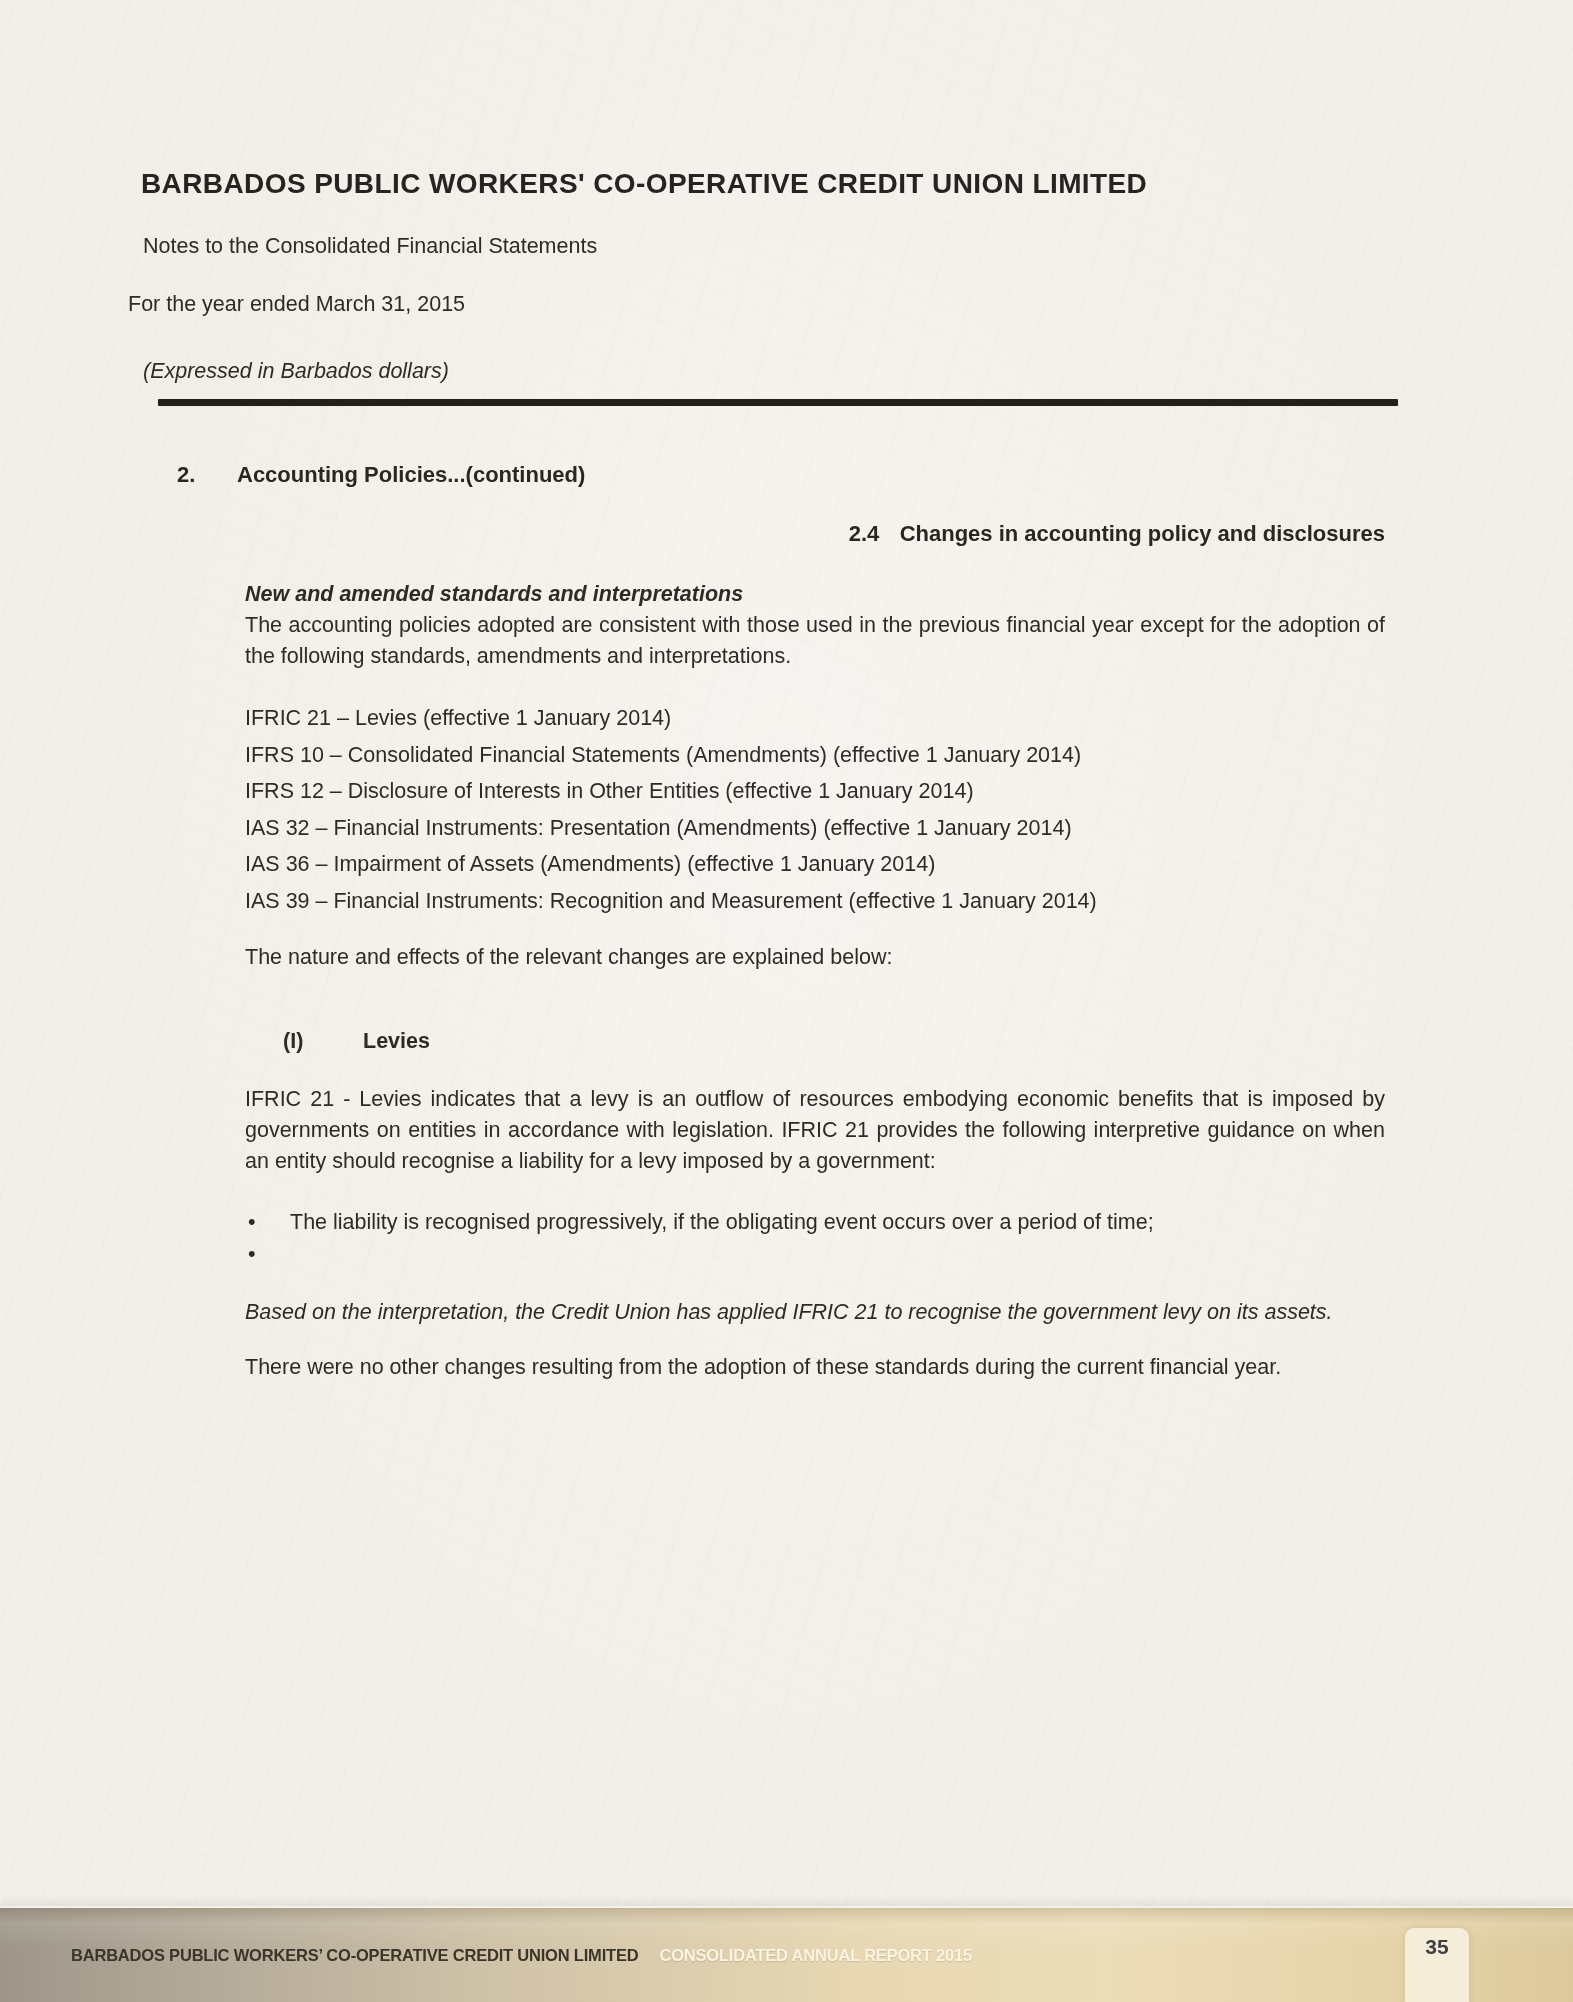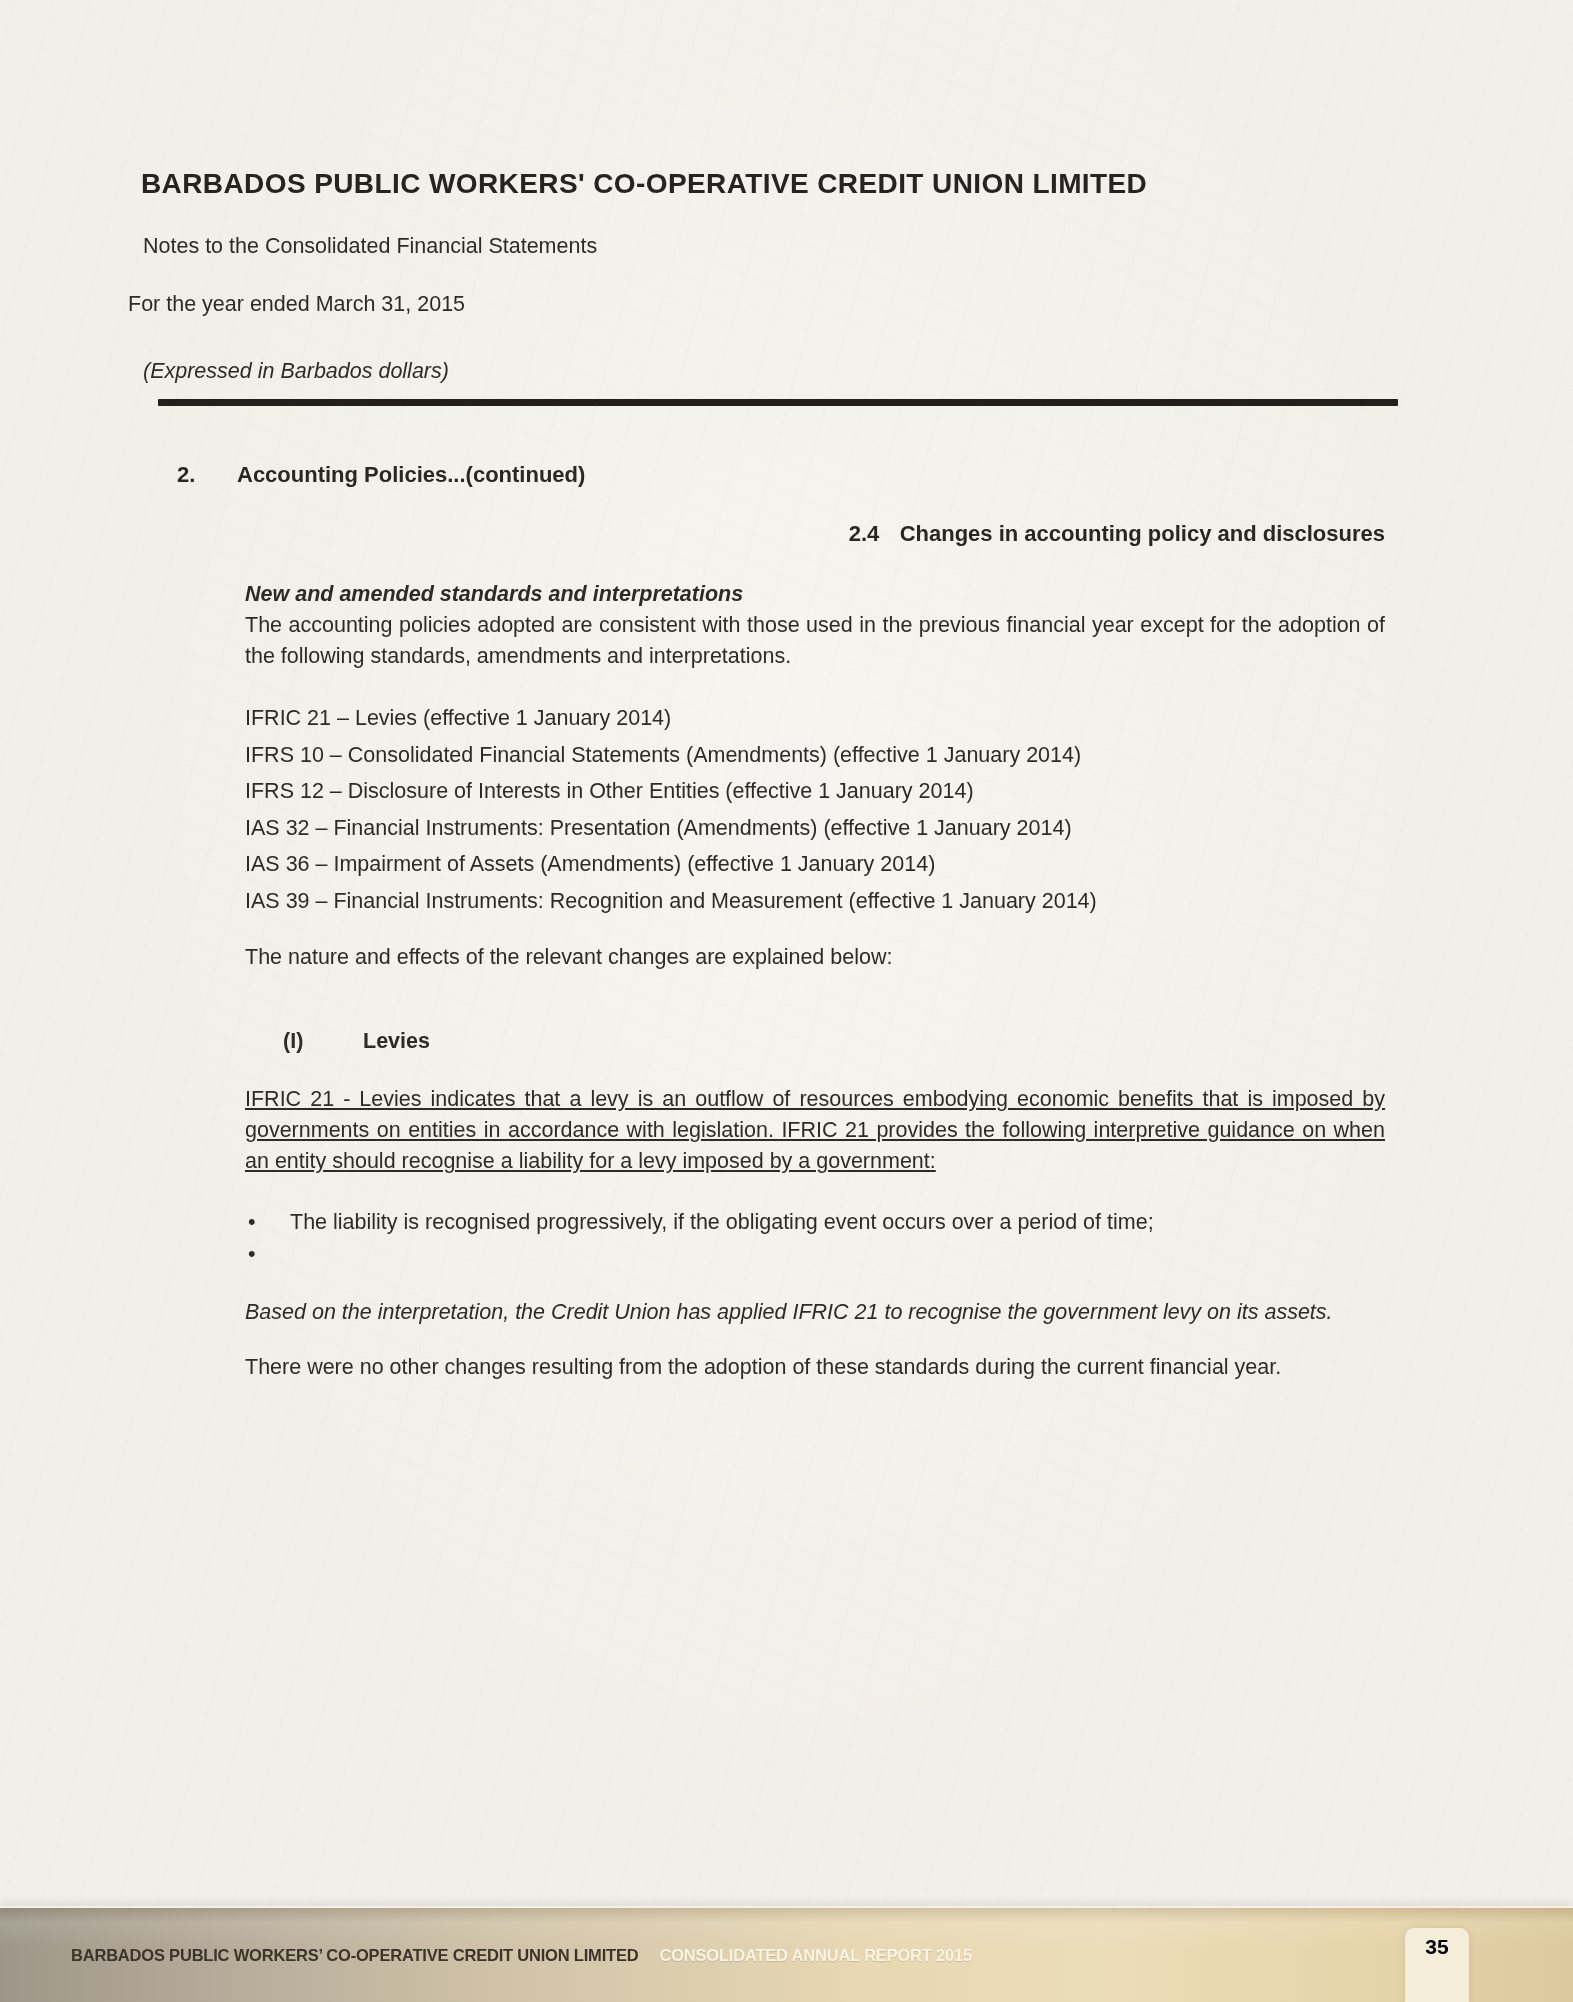--- a/index.html
+++ b/index.html
@@ -48,21 +48,21 @@
   .h3-row { margin-top: 33px; margin-left: 63px; justify-content: flex-end; }
   .h3-row .num3 { width: 51px; flex: 0 0 51px; }
   .ind { margin-left: 68px; }
   .bi-head { margin-top: 32px; font-weight: bold; font-style: italic; }
   .just { text-align: justify; }
   .standards { margin-top: 28px; }
   .std-item { line-height: 36.5px; white-space: nowrap; }
   .nature { margin-top: 23px; }
   .levies-head { margin-top: 53px; display: flex; font-weight: bold; padding-left: 38px; }
   .levies-head .numL { width: 80px; flex: 0 0 80px; }
-  .ifric { margin-top: 27px; text-decoration: underline; }
+  .ifric { margin-top: 27px; }
   ul.bullets { margin-top: 29px; list-style: none; }
   ul.bullets li { display: flex; line-height: 32px; }
   ul.bullets .dot { flex: 0 0 45px; padding-left: 3px; }
   .based { margin-top: 27px; font-style: italic; }
   .closing { margin-top: 24px; }
 
   
   .footer-bar {
     position: absolute; z-index: 2;
     left: 0; right: 0; bottom: 0; height: 94px;
@@ -77,21 +77,21 @@
   .footer-company { color: #3b3429; }
   .footer-report  { color: #faf4e2; margin-left: 21px; text-shadow: 0 1px 1px rgba(120,100,60,0.25); }
   .page-badge {
     position: absolute; right: 104px; top: 20px; bottom: -2px; width: 64px;
     background: #f3edda;
     border-radius: 9px 9px 0 0;
     box-shadow: 0 0 6px rgba(120,100,60,0.18);
     display: flex; align-items: flex-start; justify-content: center;
   }
   .page-badge .pn {
-    margin-top: 7px; font-size: 21px; font-weight: bold; color: #000000; letter-spacing: 0;
+    margin-top: 7px; font-size: 21px; font-weight: bold; color: #404040; letter-spacing: 0;
   }
 </style>
 </head>
 <body>
 
 <div class="page">
   <div class="texture"></div>
 
   <h1 class="layer doc-title">BARBADOS PUBLIC WORKERS' CO-OPERATIVE CREDIT UNION LIMITED</h1>
   <div class="layer doc-sub">Notes to the Consolidated Financial Statements</div>

